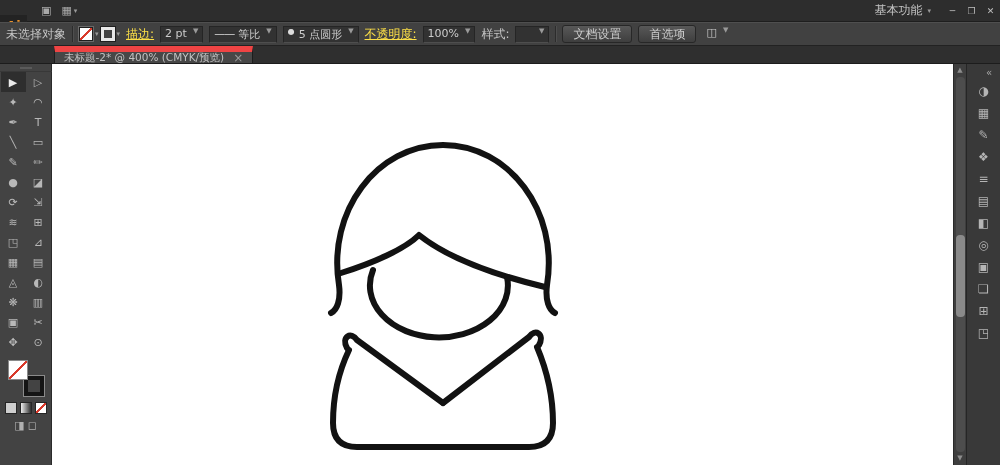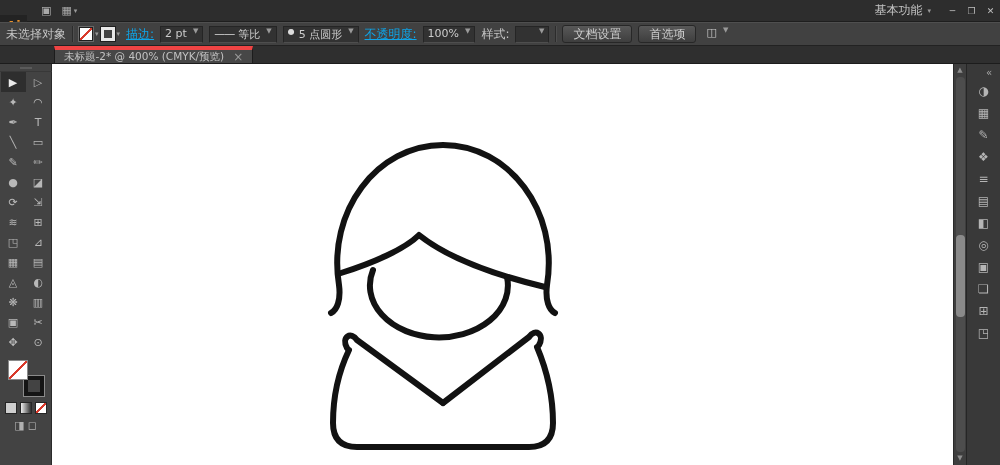--- a/index.html
+++ b/index.html
@@ -24,39 +24,39 @@
   
   .controlbar { height:24px; flex:0 0 24px; background:#414141; border-top:1px solid #4f4f4f;
                 border-bottom:1px solid #222; display:flex; align-items:center; gap:6px;
                 padding:0 6px; font-size:12px; color:#c5c5c5; }
   .vsep { width:1px; height:16px; background:#2c2c2c; box-shadow:1px 0 0 #4e4e4e; }
   .status { white-space:nowrap; }
   .swatch-group { display:flex; align-items:center; gap:2px; }
   .swatch { width:14px; height:14px; border:1px solid #1f1f1f; outline:1px solid #6a6a6a; display:inline-block; }
   .fill-none { background:linear-gradient(135deg,#fff 44%,#d93a2b 44%,#d93a2b 56%,#fff 56%); }
   .stroke-ind { background:#414141; border:3px solid #e8e8e8; outline:1px solid #1f1f1f; }
-  .link { color:#0ea5e9; text-decoration:underline; white-space:nowrap; }
+  .link { color:#fde047; text-decoration:underline; white-space:nowrap; }
   .label { white-space:nowrap; }
   .combo { height:17px; background:#323232; border:1px solid #252525; border-bottom-color:#4e4e4e;
            display:flex; align-items:flex-start; gap:4px; padding:0 4px; font-size:11px; color:#cccccc;
            white-space:nowrap; }
   .combo .arrow { font-size:7px; color:#9a9a9a; margin-left:2px; }
   .profline { letter-spacing:-1px; color:#dcdcdc; }
   .brushdot { font-size:8px; color:#dcdcdc; }
   .combo.style-combo { width:34px; justify-content:flex-end; }
   .btn { height:18px; padding:0 10px; background:linear-gradient(#585858,#3e3e3e);
          border:1px solid #272727; border-radius:3px; font-size:12px; color:#cdcdcd;
          display:flex; align-items:center; white-space:nowrap; }
   .iconbtn { border:none; background:none; }
 
   
   .tabbar { height:18px; flex:0 0 18px; background:#2f2f2f; border-bottom:1px solid #1c1c1c;
             display:flex; padding-left:54px; }
   .tab { background:#474747; border-left:1px solid #1c1c1c; border-right:1px solid #1c1c1c;
-         border-top:4px solid #ef4444; color:#c2c2c2; font-size:10.5px; display:flex;
+         border-top:6px solid #ef4444; color:#c2c2c2; font-size:10.5px; display:flex;
          align-items:center; gap:9px; padding:0 9px; white-space:nowrap; }
   .tab-close { color:#9a9a9a; font-size:12px; line-height:1; }
 
   
   .main { flex:1; display:flex; min-height:0; }
 
   
   .tools { width:52px; flex:0 0 52px; background:#434343; border-right:1px solid #2a2a2a;
            display:flex; flex-direction:column; align-items:center; }
   .grip { width:52px; height:8px; border-bottom:1px solid #383838; position:relative; }

